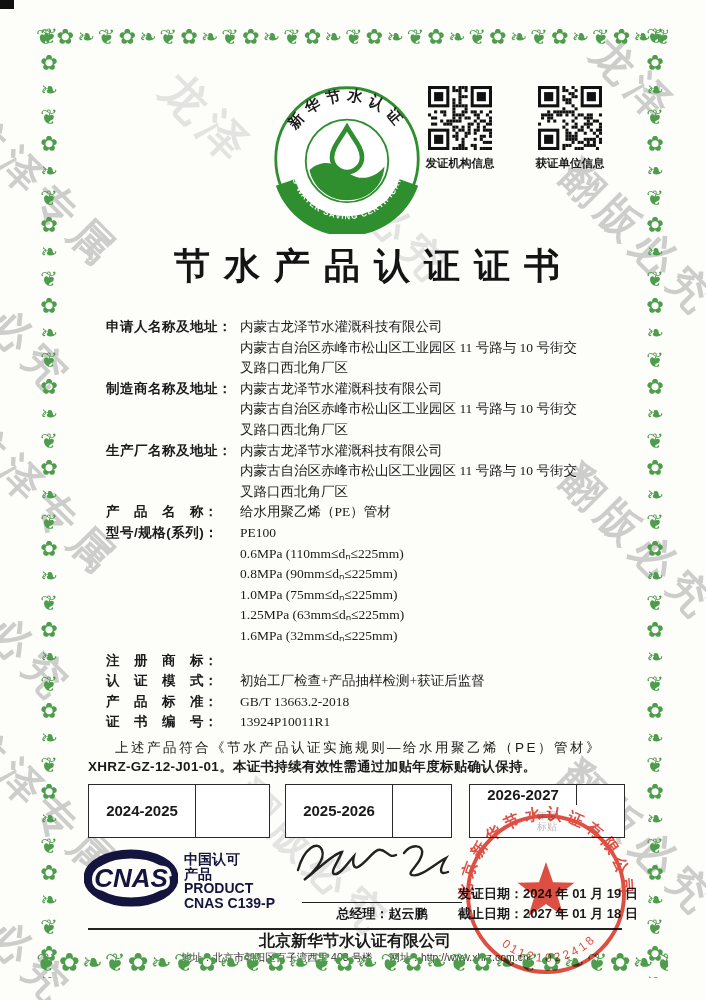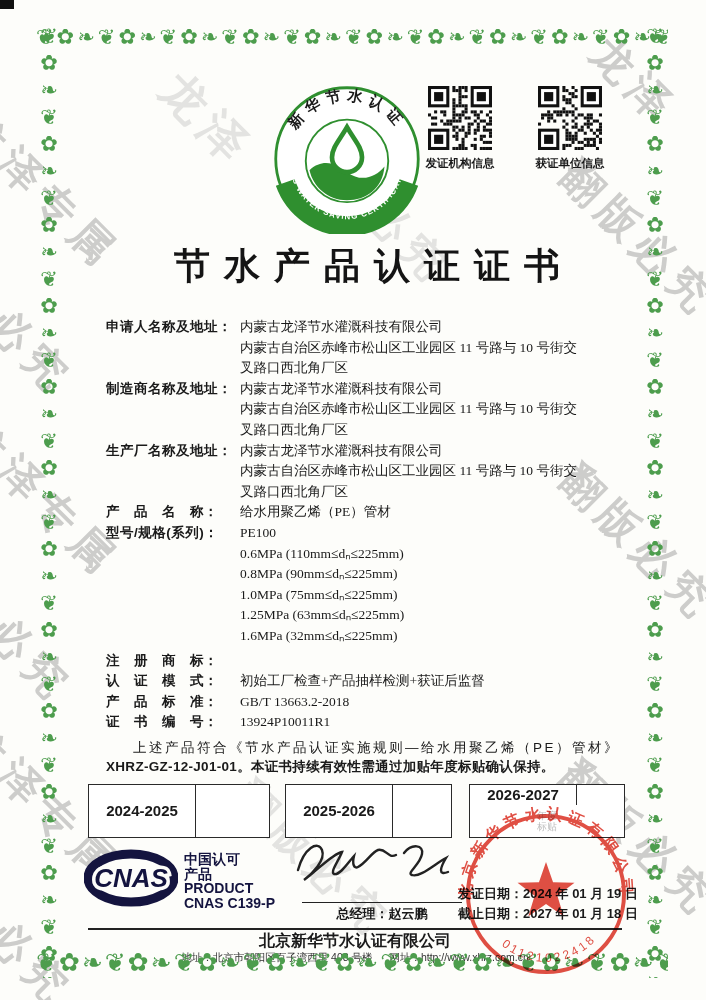--- a/index.html
+++ b/index.html
@@ -34,21 +34,21 @@
 
   .title{position:absolute;left:18px;right:0;top:242px;text-align:center;font-size:36px;font-weight:bold;
          letter-spacing:14px;padding-left:24px;color:#141414;z-index:1;}
 
   .info{position:absolute;left:88px;top:317px;width:537px;font-size:13.5px;line-height:20.6px;z-index:1;}
   .field-row{display:flex;}
   .flabel{flex:0 0 152px;font-weight:bold;white-space:nowrap;padding-left:18px;box-sizing:border-box;letter-spacing:0.5px;}
   .fvalue{flex:1;font-family:"Liberation Serif","Liberation Sans",serif;}
   .vline{display:block;}
 
-  .statement{margin-top:5px;font-size:13.5px;line-height:19px;margin-left:18px;}
+  .statement{margin-top:5px;font-size:13.5px;line-height:19px;}
   .st1{display:block;text-indent:2em;letter-spacing:2.5px;}
   .st2{display:block;font-weight:bold;letter-spacing:0.3px;}
 
   .ytable{margin-top:8px;display:flex;}
   .ygroup{display:flex;border:1.5px solid #2a2a2a;height:54px;box-sizing:border-box;background:#fff;}
   .yg1{width:182px;}
   .yg2{width:167px;margin-left:15px;}
   .yg3{width:156px;margin-left:17px;flex-direction:column;}
   .ycell{display:flex;align-items:center;justify-content:center;}
   .year{width:106px;border-right:1.5px solid #2a2a2a;font-weight:bold;font-size:15px;}

